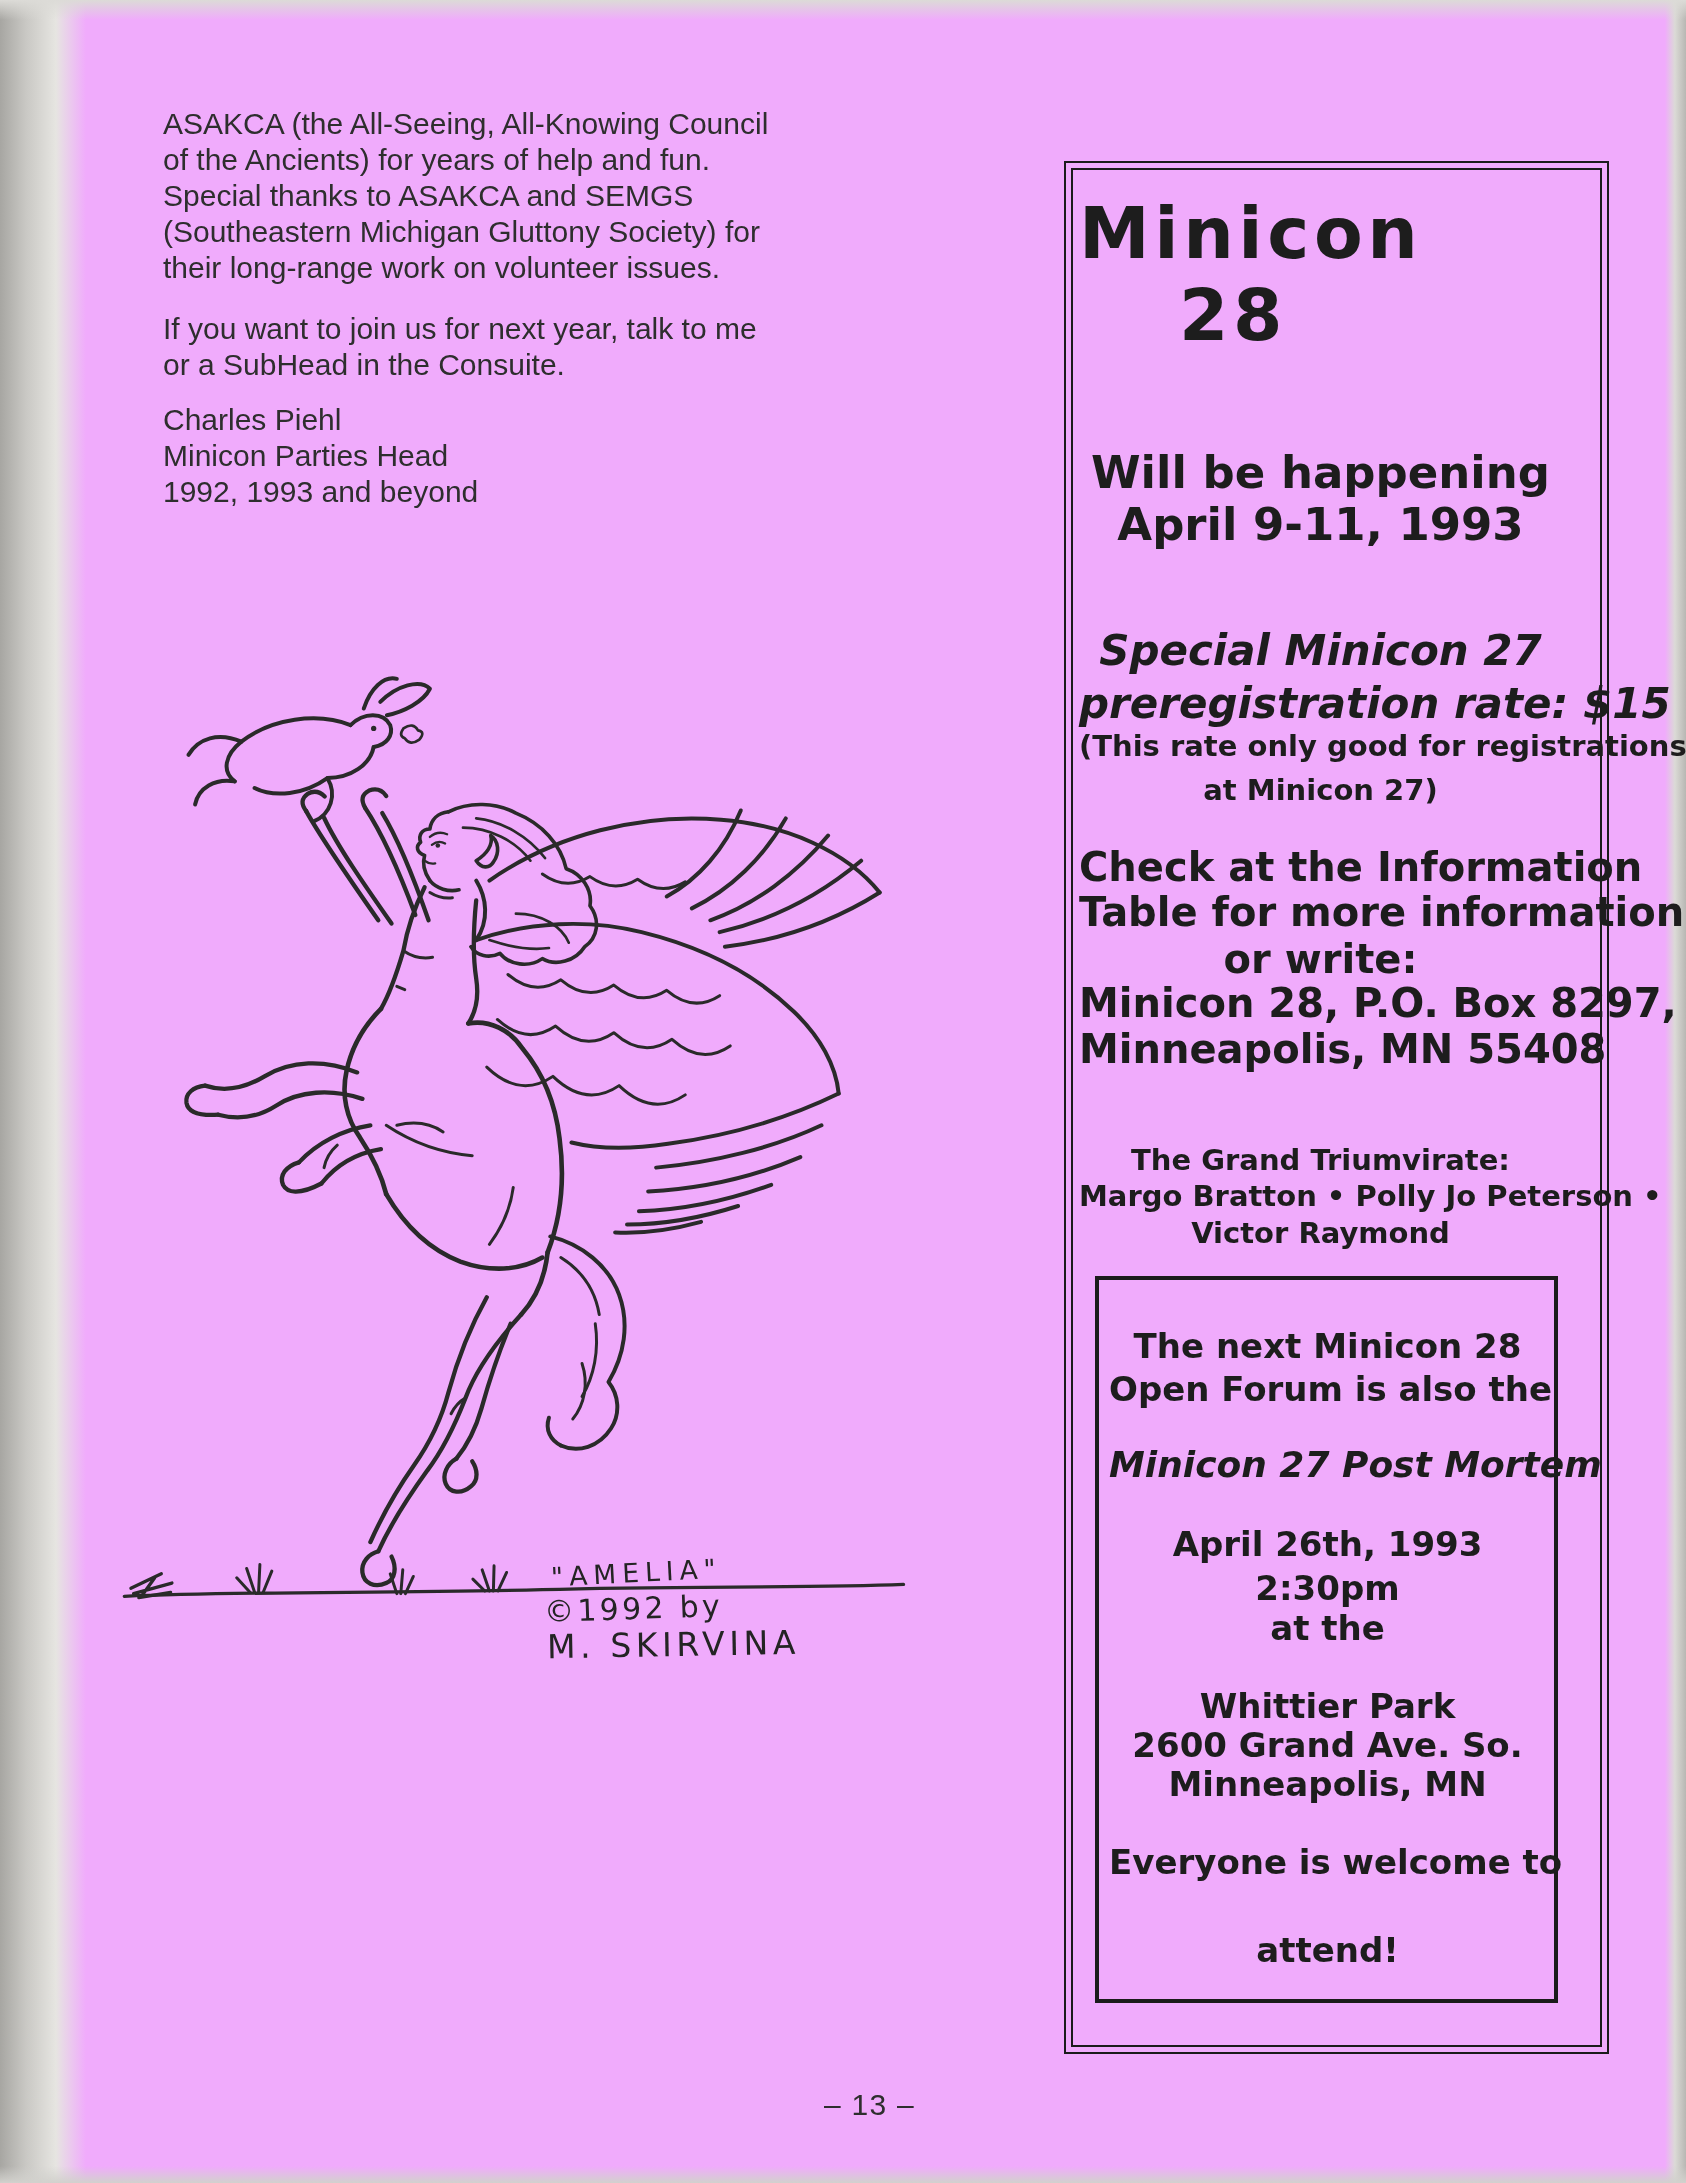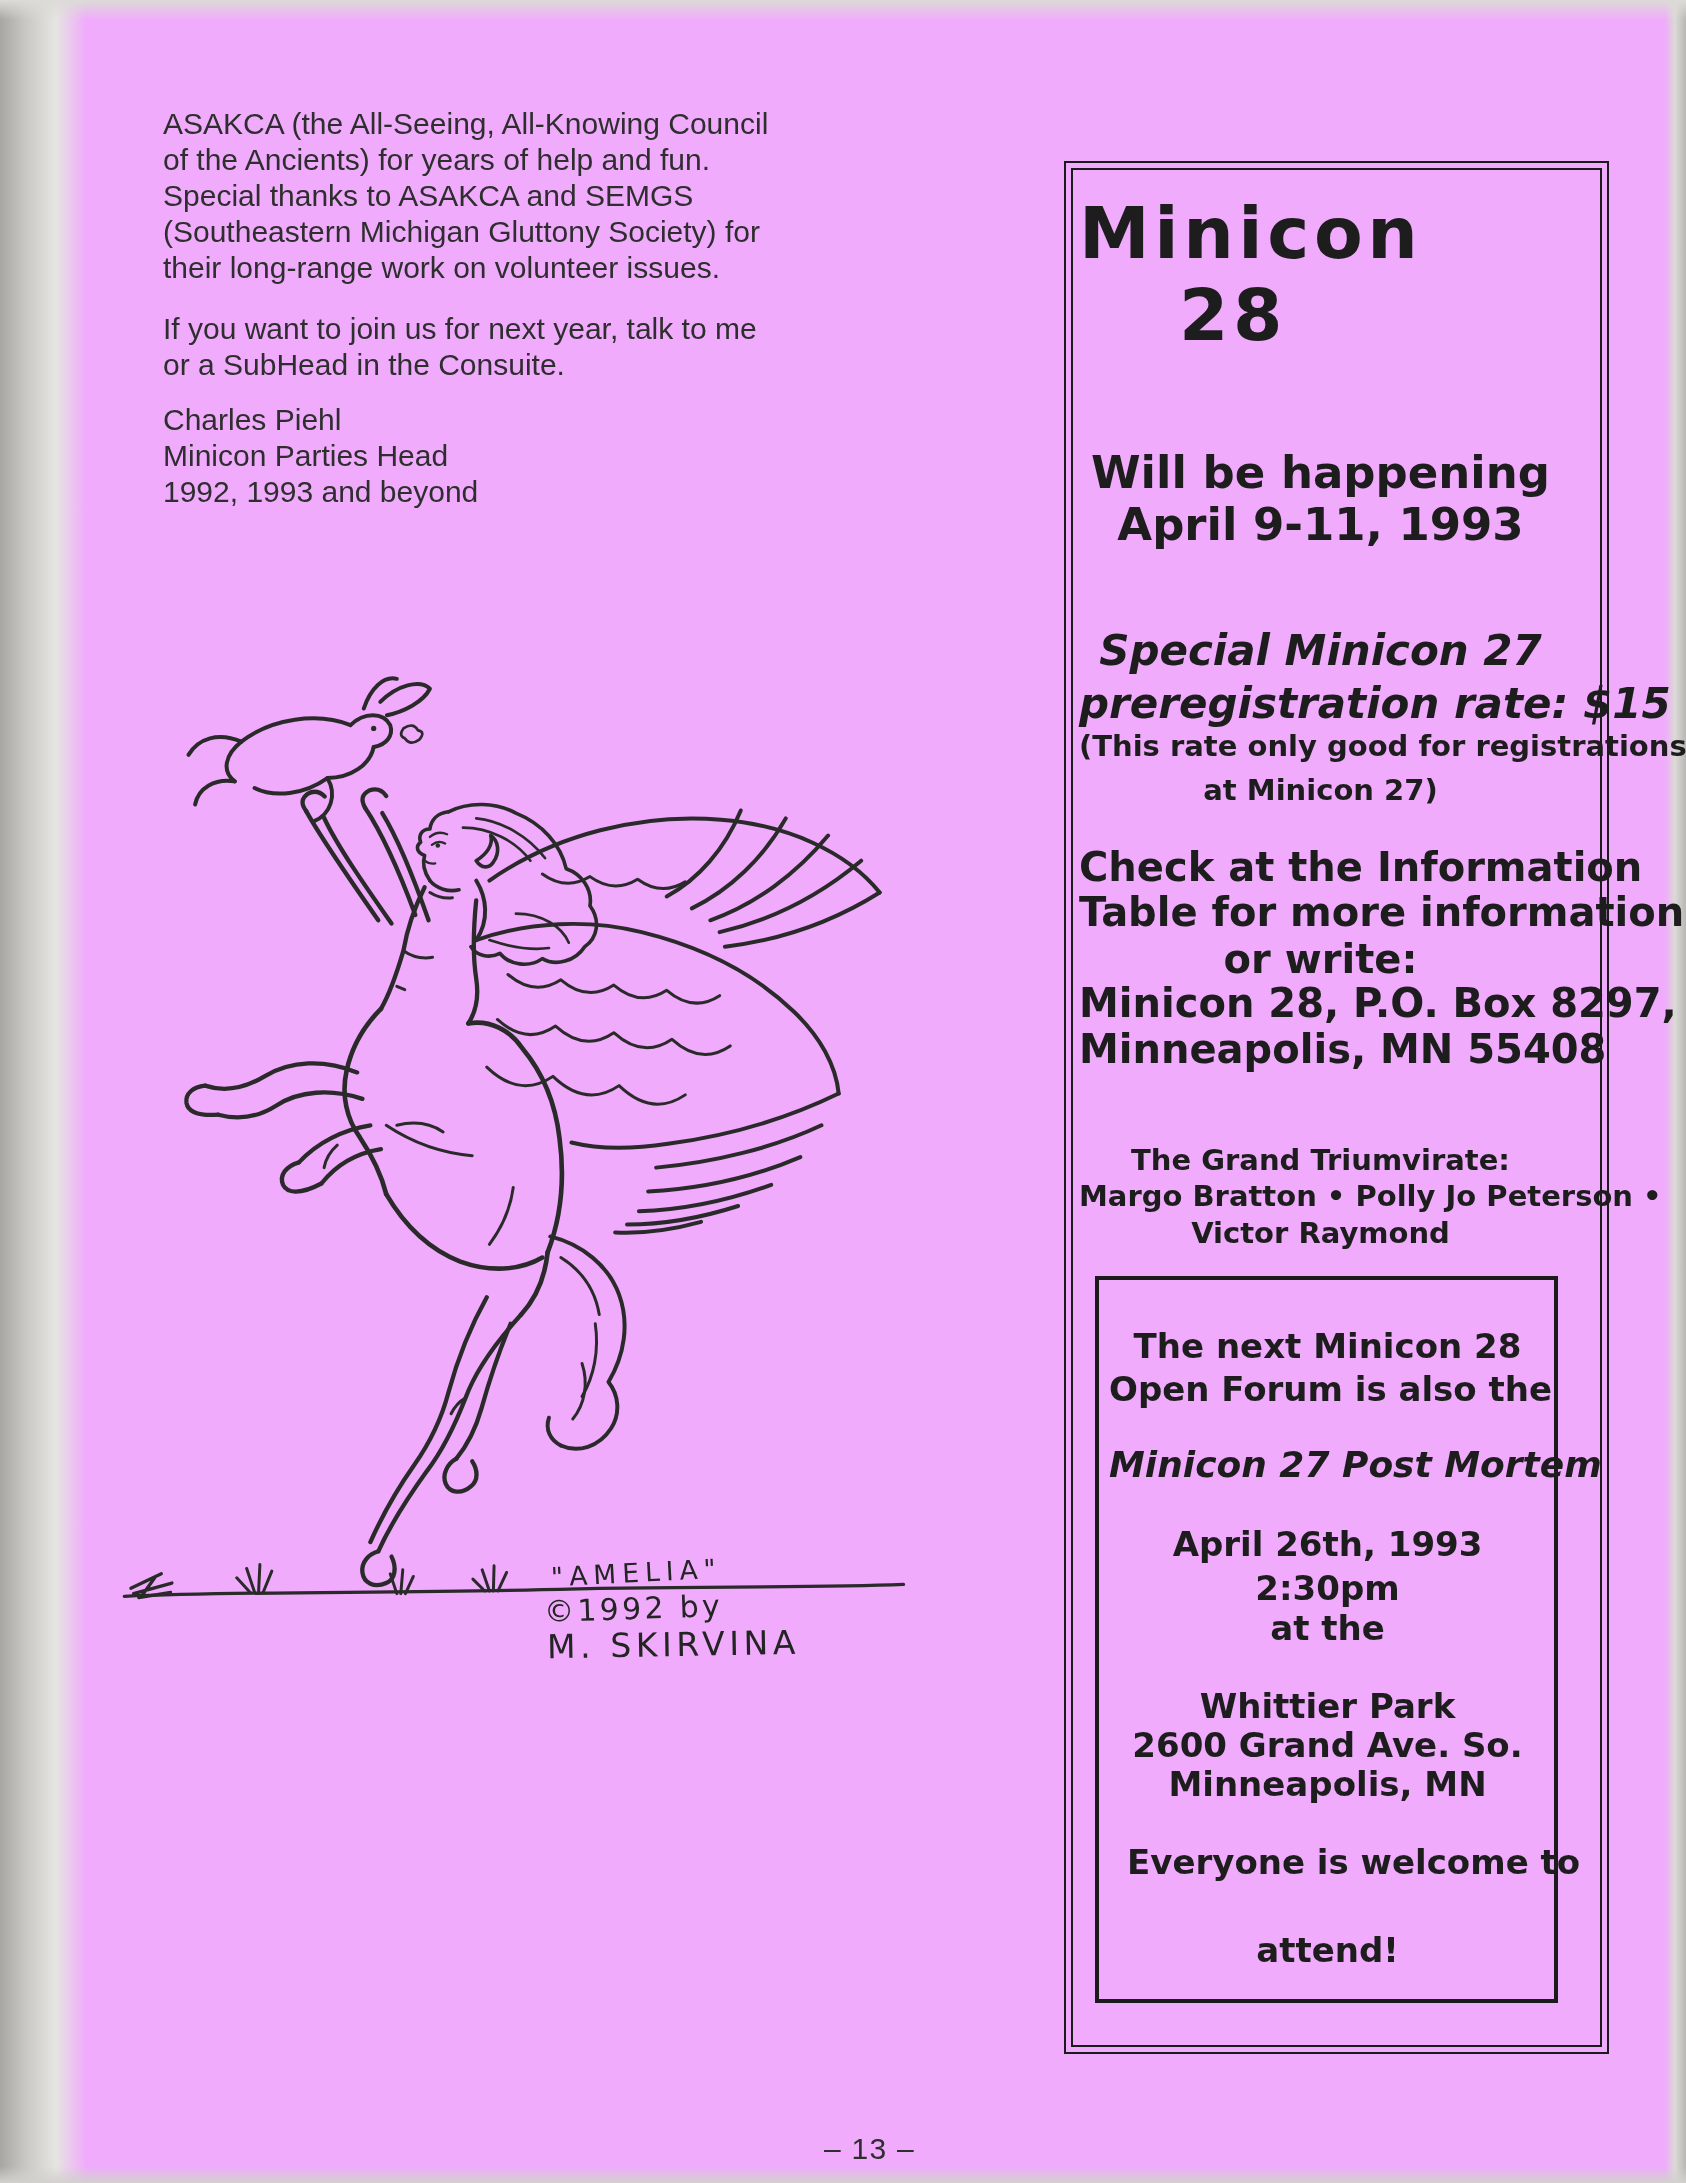--- a/index.html
+++ b/index.html
@@ -49,21 +49,21 @@
 
   
   #centaur-art{position:absolute;left:119px;top:662px;width:807px;height:1006px;}
   .caption{position:absolute;font-family:"DejaVu Sans",sans-serif;color:#242424;white-space:nowrap;}
   #cap1{left:551px;top:1557px;font-size:26.5px;letter-spacing:6px;transform:rotate(-3deg);}
   #cap2{left:544px;top:1591px;font-size:30px;letter-spacing:3.3px;transform:rotate(-2deg);}
   #cap3{left:547px;top:1625px;font-size:33px;letter-spacing:4.6px;transform:rotate(-1deg);}
 
   
   #pagenum{position:absolute;left:770px;top:2088px;width:199px;text-align:center;
-    font-size:30px;color:#2e2e2e;letter-spacing:1.3px;margin-top:44px;}
+    font-size:30px;color:#2e2e2e;letter-spacing:1.3px;}
 </style>
 </head>
 <body>
 
 <div id="page">
 
   <div class="edge-left"></div>
   <div class="edge-right"></div>
   <div class="edge-top"></div>
   <div class="edge-bottom"></div>
@@ -237,19 +237,19 @@
   <div class="forum-box"></div>
   <div class="ftxt" style="top:1326px;">The next Minicon 28</div>
   <div class="ftxt" style="top:1369px;">Open Forum is also the</div>
   <div class="ftxt fit" style="top:1445px;">Minicon 27 Post Mortem</div>
   <div class="ftxt" style="top:1524px;">April 26th, 1993</div>
   <div class="ftxt" style="top:1568px;">2:30pm</div>
   <div class="ftxt" style="top:1608px;">at the</div>
   <div class="ftxt" style="top:1686px;">Whittier Park</div>
   <div class="ftxt" style="top:1725px;">2600 Grand Ave. So.</div>
   <div class="ftxt" style="top:1764px;">Minneapolis, MN</div>
-  <div class="ftxt" style="top:1842px;margin-left:18px;">Everyone is welcome to</div>
+  <div class="ftxt" style="top:1842px;">Everyone is welcome to</div>
   <div class="ftxt" style="top:1884px;margin-top:46px;">attend!</div>
 
   <div id="pagenum">– 13 –</div>
 
 </div>
 
 
 </body></html>

